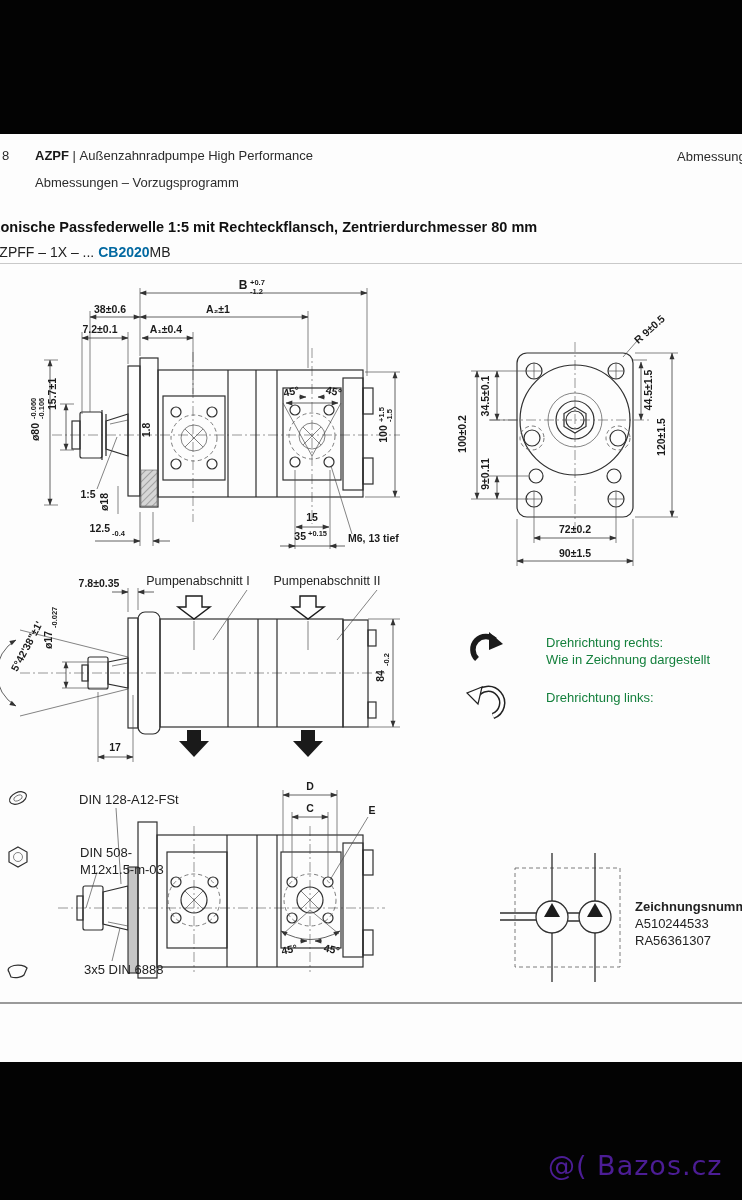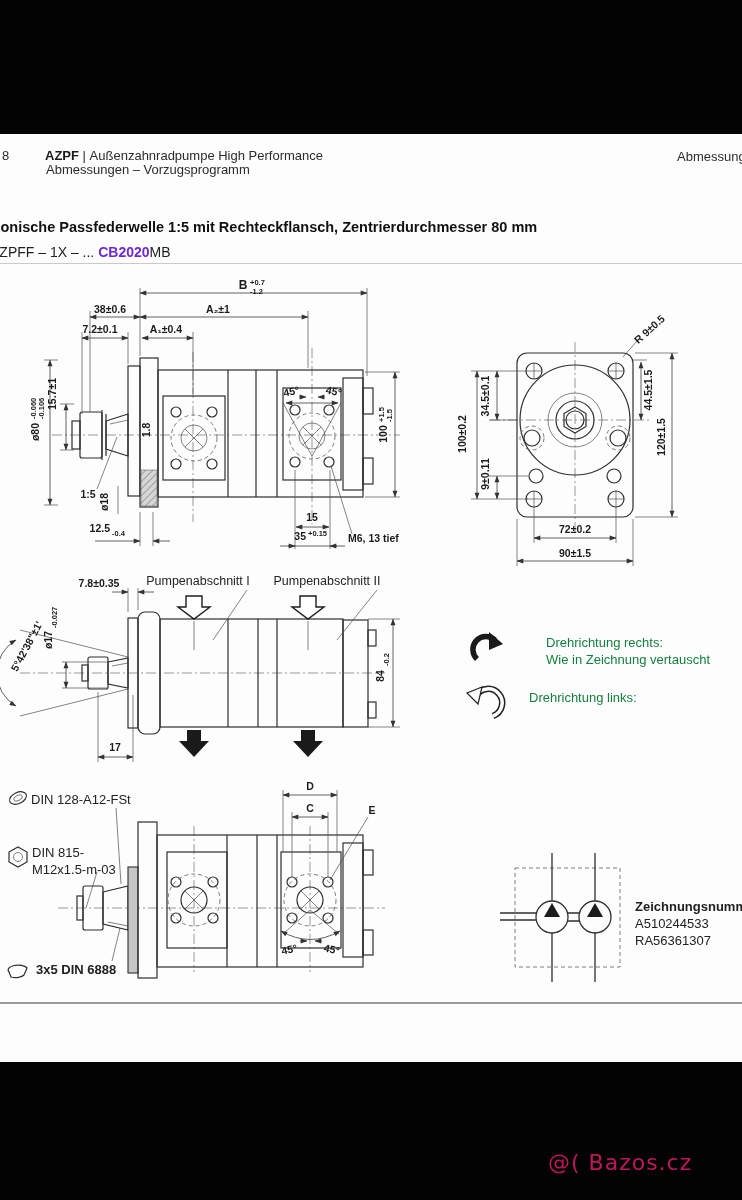--- a/index.html
+++ b/index.html
@@ -7,49 +7,49 @@
         font-family:"Liberation Sans",sans-serif;}
   .bar{position:absolute;left:0;width:742px;background:#030303;}
   .bar.top{top:0;height:134px;}
   .bar.bottom{top:1062px;height:138px;}
   .page-edge{position:absolute;left:0;top:1002px;width:742px;height:2px;background:#9a9a9a;}
   .abs{position:absolute;white-space:nowrap;}
   .t13{font-size:13px;color:#2c2c2c;line-height:17px;}
   .hdr-brand{font-weight:bold;color:#1a1a1a;}
   .heading{font-size:14.5px;font-weight:bold;color:#111;}
   .model{font-size:14px;color:#222;}
-  .model b{color:#6d28d9;}
+  .model b{color:#0369a1;}
   .rule{position:absolute;left:0;top:263px;width:742px;height:1px;background:#c9c9c9;}
   .rotblk div{font-size:13px;color:#15803d;line-height:17px;margin-left:29px;}
-  .din{font-size:13px;color:#222;line-height:17px;}
+  .din{font-size:13px;color:#222;line-height:17px;margin-left:48px;}
   .symlbl{font-size:13px;color:#222;line-height:17px;}
   .symlbl .b{font-weight:bold;}
-  .wm{position:absolute;left:548px;top:1150px;font-size:22px;color:#be185d;
+  .wm{position:absolute;left:548px;top:1150px;font-size:27px;color:#4c1d95;
       font-family:"DejaVu Sans",sans-serif;letter-spacing:1px;}
   svg.draw{position:absolute;left:0;top:0;pointer-events:none;}
   .ln{stroke:#2f2f2f;stroke-width:1.2;fill:none;}
   .thin{stroke:#4f4f4f;stroke-width:0.7;fill:none;}
   .dim{stroke:#3a3a3a;stroke-width:0.8;fill:none;}
   .cl{stroke:#6a6a6a;stroke-width:0.7;fill:none;stroke-dasharray:10 3 2 3;}
   .dash{stroke:#5a5a5a;stroke-width:0.8;fill:none;stroke-dasharray:4 3;}
   .hyd{stroke:#2f2f2f;stroke-width:1.3;fill:none;}
   text.t{font:bold 10.5px "Liberation Sans",sans-serif;fill:#1b1b1b;}
   text.tol{font:bold 7.5px "Liberation Sans",sans-serif;fill:#1b1b1b;}
   text.tl{font:12.5px "Liberation Sans",sans-serif;fill:#242424;}
 </style>
 </head>
 <body>
 
 <div class="page">
 
   <div class="bar top"></div>
 
   <div class="abs t13" style="left:2px;top:147px;">8</div>
-  <div class="abs t13" style="left:45px;top:147px;"><span class="hdr-brand">AZPF</span>&nbsp;<span>|</span>&nbsp;<span>Außenzahnradpumpe High Performance</span></div>
-  <div class="abs t13" style="left:35px;top:161px;margin-left:11px;">Abmessungen – Vorzugsprogramm</div>
+  <div class="abs t13" style="left:35px;top:147px;"><span class="hdr-brand">AZPF</span>&nbsp;<span>|</span>&nbsp;<span>Außenzahnradpumpe High Performance</span></div>
+  <div class="abs t13" style="left:35px;top:174px;">Abmessungen – Vorzugsprogramm</div>
   <div class="abs t13" style="left:677px;top:148px;width:65px;overflow:hidden;">Abmessungen</div>
 
   <div class="abs heading" style="left:-10px;top:219px;">Konische Passfederwelle 1:5 mit Rechteckflansch, Zentrierdurchmesser 80 mm</div>
   <div class="abs model" style="left:-10px;top:244px;"><span>AZPFF – 1X – ... </span><b>CB2020</b><span>MB</span></div>
   <div class="rule"></div>
 
   <svg class="draw" width="742" height="1200" viewBox="0 0 742 1200">
     <defs>
       <marker id="ar" viewBox="0 0 10 8" markerWidth="9" markerHeight="7" refX="9.5" refY="4" orient="auto-start-reverse">
         <path d="M0.5,0.5L10,4L0.5,7.5Z" fill="#333"></path>
@@ -345,32 +345,32 @@
       <circle class="hyd" cx="595" cy="917" r="16"></circle>
       <polygon points="552,903 560,917 544,917" fill="#1c1c1c"></polygon>
       <polygon points="595,903 603,917 587,917" fill="#1c1c1c"></polygon>
       <path class="hyd" d="M568,913H579M568,921H579"></path>
       <path class="hyd" d="M500,913H536M500,920H536"></path>
     </g>
   </svg>
 
   <div class="abs rotblk" style="left:517px;top:634px;">
     <div>Drehrichtung rechts:</div>
-    <div>Wie in Zeichnung vertauscht</div>
+    <div>Wie in Zeichnung dargestellt</div>
   </div>
-  <div class="abs rotblk" style="left:500px;top:689px;">
+  <div class="abs rotblk" style="left:517px;top:689px;">
     <div>Drehrichtung links:</div>
   </div>
 
   <div class="abs din" style="left:31px;top:791px;">DIN 128-A12-FSt</div>
   <div class="abs din" style="left:32px;top:844px;">
-    <div>DIN 815-</div>
+    <div>DIN 508-</div>
     <div>M12x1.5-m-03</div>
   </div>
-  <div class="abs din" style="left:36px;top:961px;font-weight:bold;">3x5 DIN 6888</div>
+  <div class="abs din" style="left:36px;top:961px;">3x5 DIN 6888</div>
 
   <div class="abs symlbl" style="left:635px;top:898px;">
     <div class="b">Zeichnungsnummer</div>
     <div>A510244533</div>
     <div>RA56361307</div>
   </div>
 
   <div class="page-edge"></div>
 
   <div class="bar bottom"></div>

